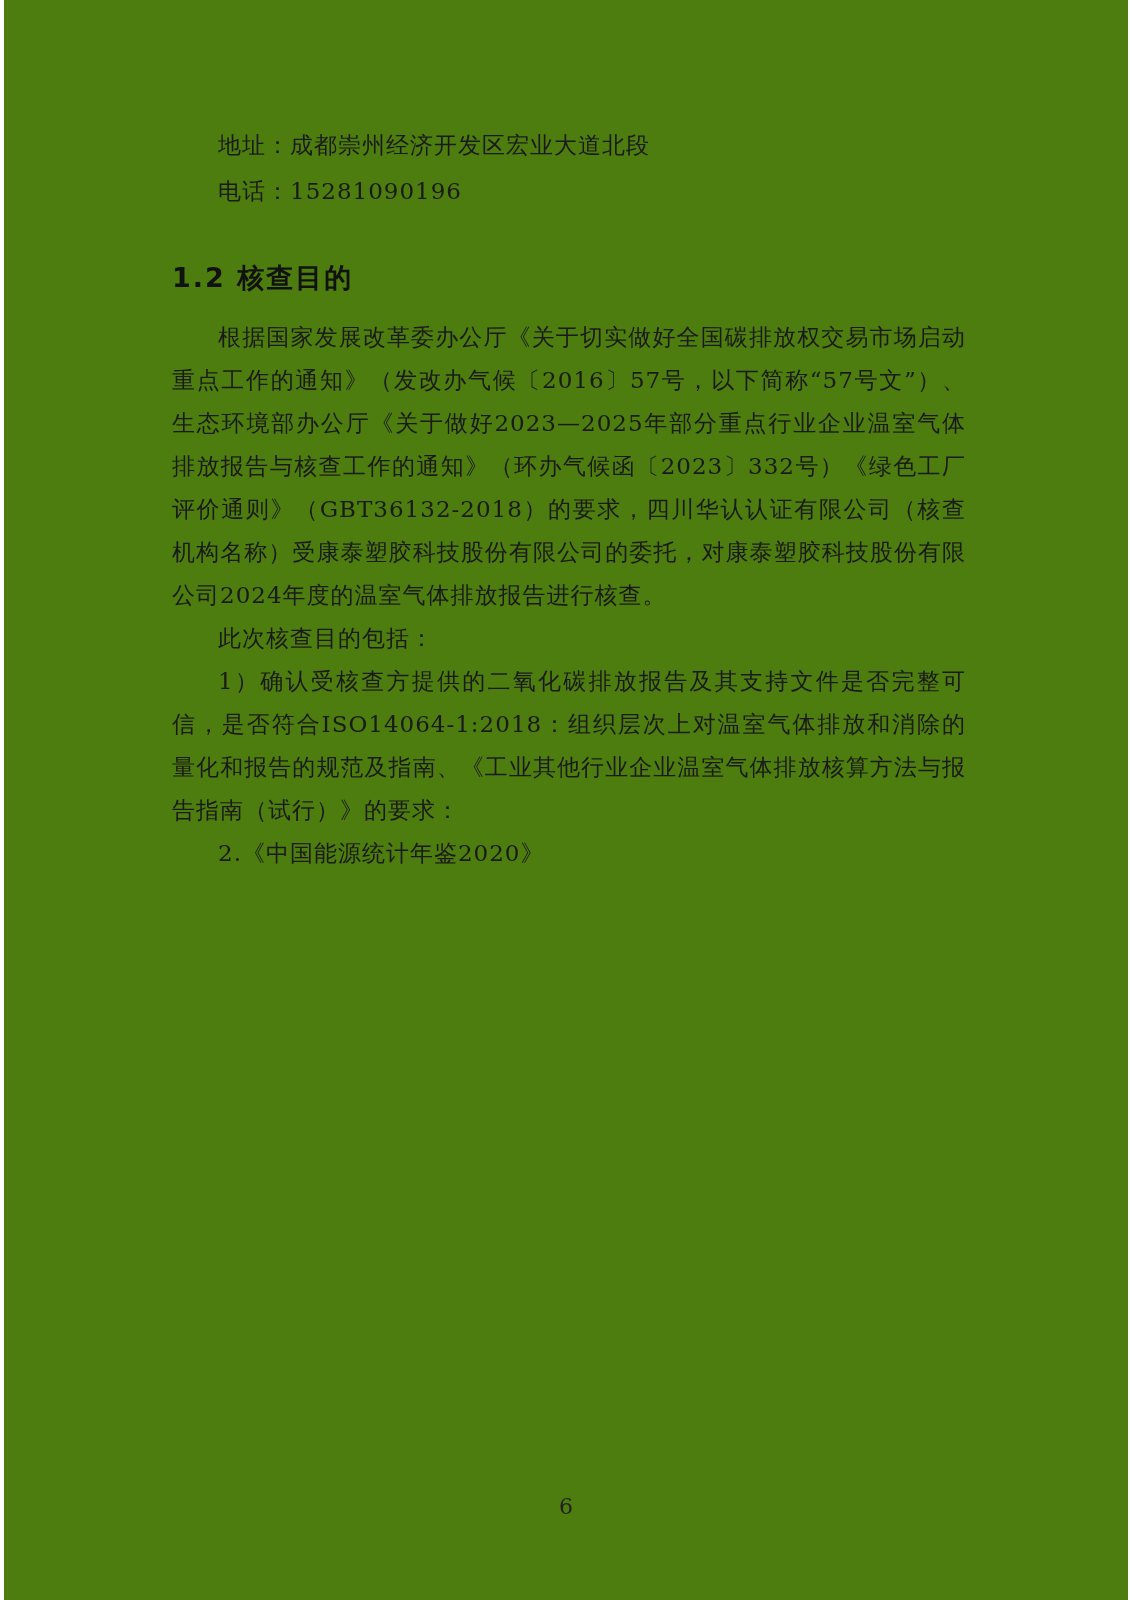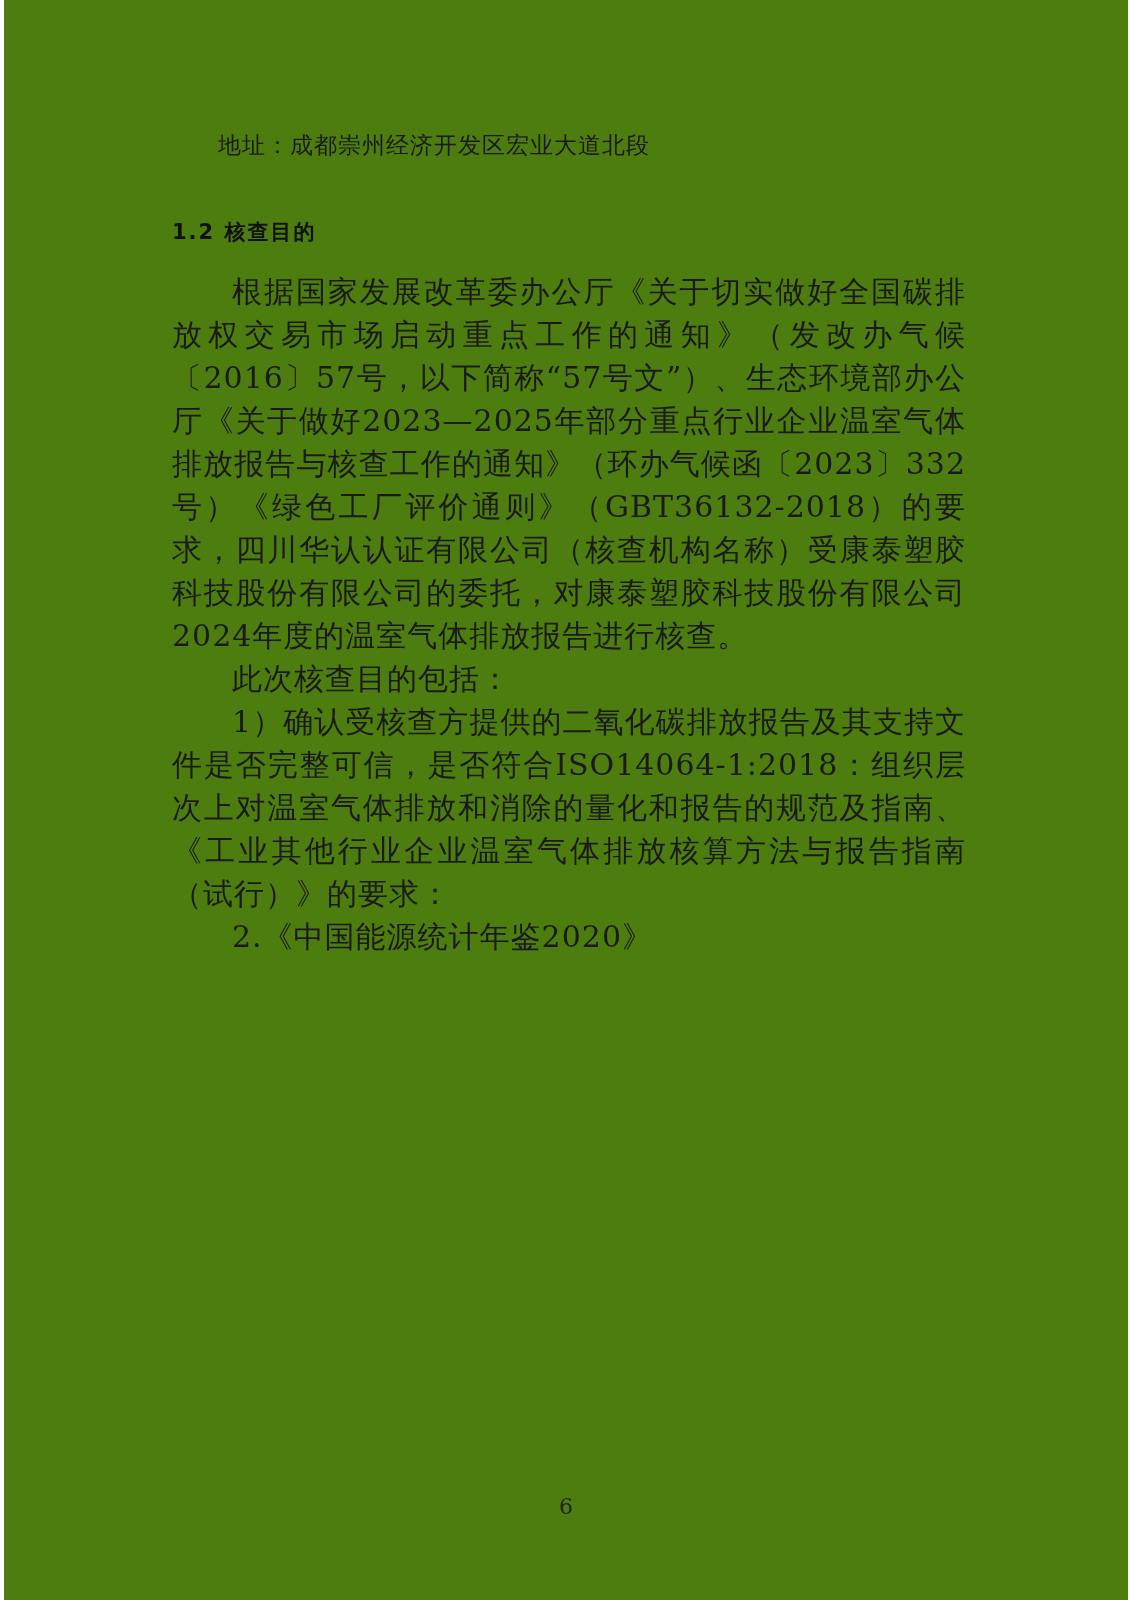--- a/index.html
+++ b/index.html
@@ -26,33 +26,33 @@
   }
   .contact-block p.line {
     margin: 0;
     font-size: 23px;
     line-height: 46px;
     text-indent: 2em;
     letter-spacing: 1px;
   }
   .section h2.heading {
     font-family: "DejaVu Sans", "Liberation Sans", sans-serif;
-    font-size: 21px;
+    font-size: 27px;
     font-weight: 700;
     line-height: 36px;
     letter-spacing: 2px;
     margin: 46px 0 20px 0;
     color: #111111;
   }
   .section:first-of-type h2.heading {
     margin-top: 26px;
   }
   .section p.para {
     margin: 0;
-    font-size: 30px;
+    font-size: 23px;
     line-height: 43px;
     text-indent: 2em;
     text-align: justify;
     letter-spacing: 1px;
   }
   .page-number {
     position: absolute;
     left: 0;
     right: 0;
     top: 1494px;
@@ -63,20 +63,21 @@
   }
 </style>
 </head>
 <body>
 
 <div class="page">
   <div class="content">
 
     <div class="contact-block">
       <p class="line"><span>地址：</span><span>成都崇州经济开发区宏业大道北段</span></p>
+      <p class="line"><span>电话：</span><span>15281090196</span></p>
     </div>
 
     <div class="section">
       <h2 class="heading">1.2 核查目的</h2>
       <p class="para">根据国家发展改革委办公厅《关于切实做好全国碳排放权交易市场启动重点工作的通知》（发改办气候〔2016〕57号，以下简称“57号文”）、生态环境部办公厅《关于做好2023—2025年部分重点行业企业温室气体排放报告与核查工作的通知》（环办气候函〔2023〕332号）《绿色工厂评价通则》（GBT36132-2018）的要求，四川华认认证有限公司（核查机构名称）受康泰塑胶科技股份有限公司的委托，对康泰塑胶科技股份有限公司2024年度的温室气体排放报告进行核查。</p>
       <p class="para">此次核查目的包括：</p>
       <p class="para">1）确认受核查方提供的二氧化碳排放报告及其支持文件是否完整可信，是否符合ISO14064-1:2018：组织层次上对温室气体排放和消除的量化和报告的规范及指南、《工业其他行业企业温室气体排放核算方法与报告指南（试行）》的要求：</p>
     </div>
 
     <div class="section">

